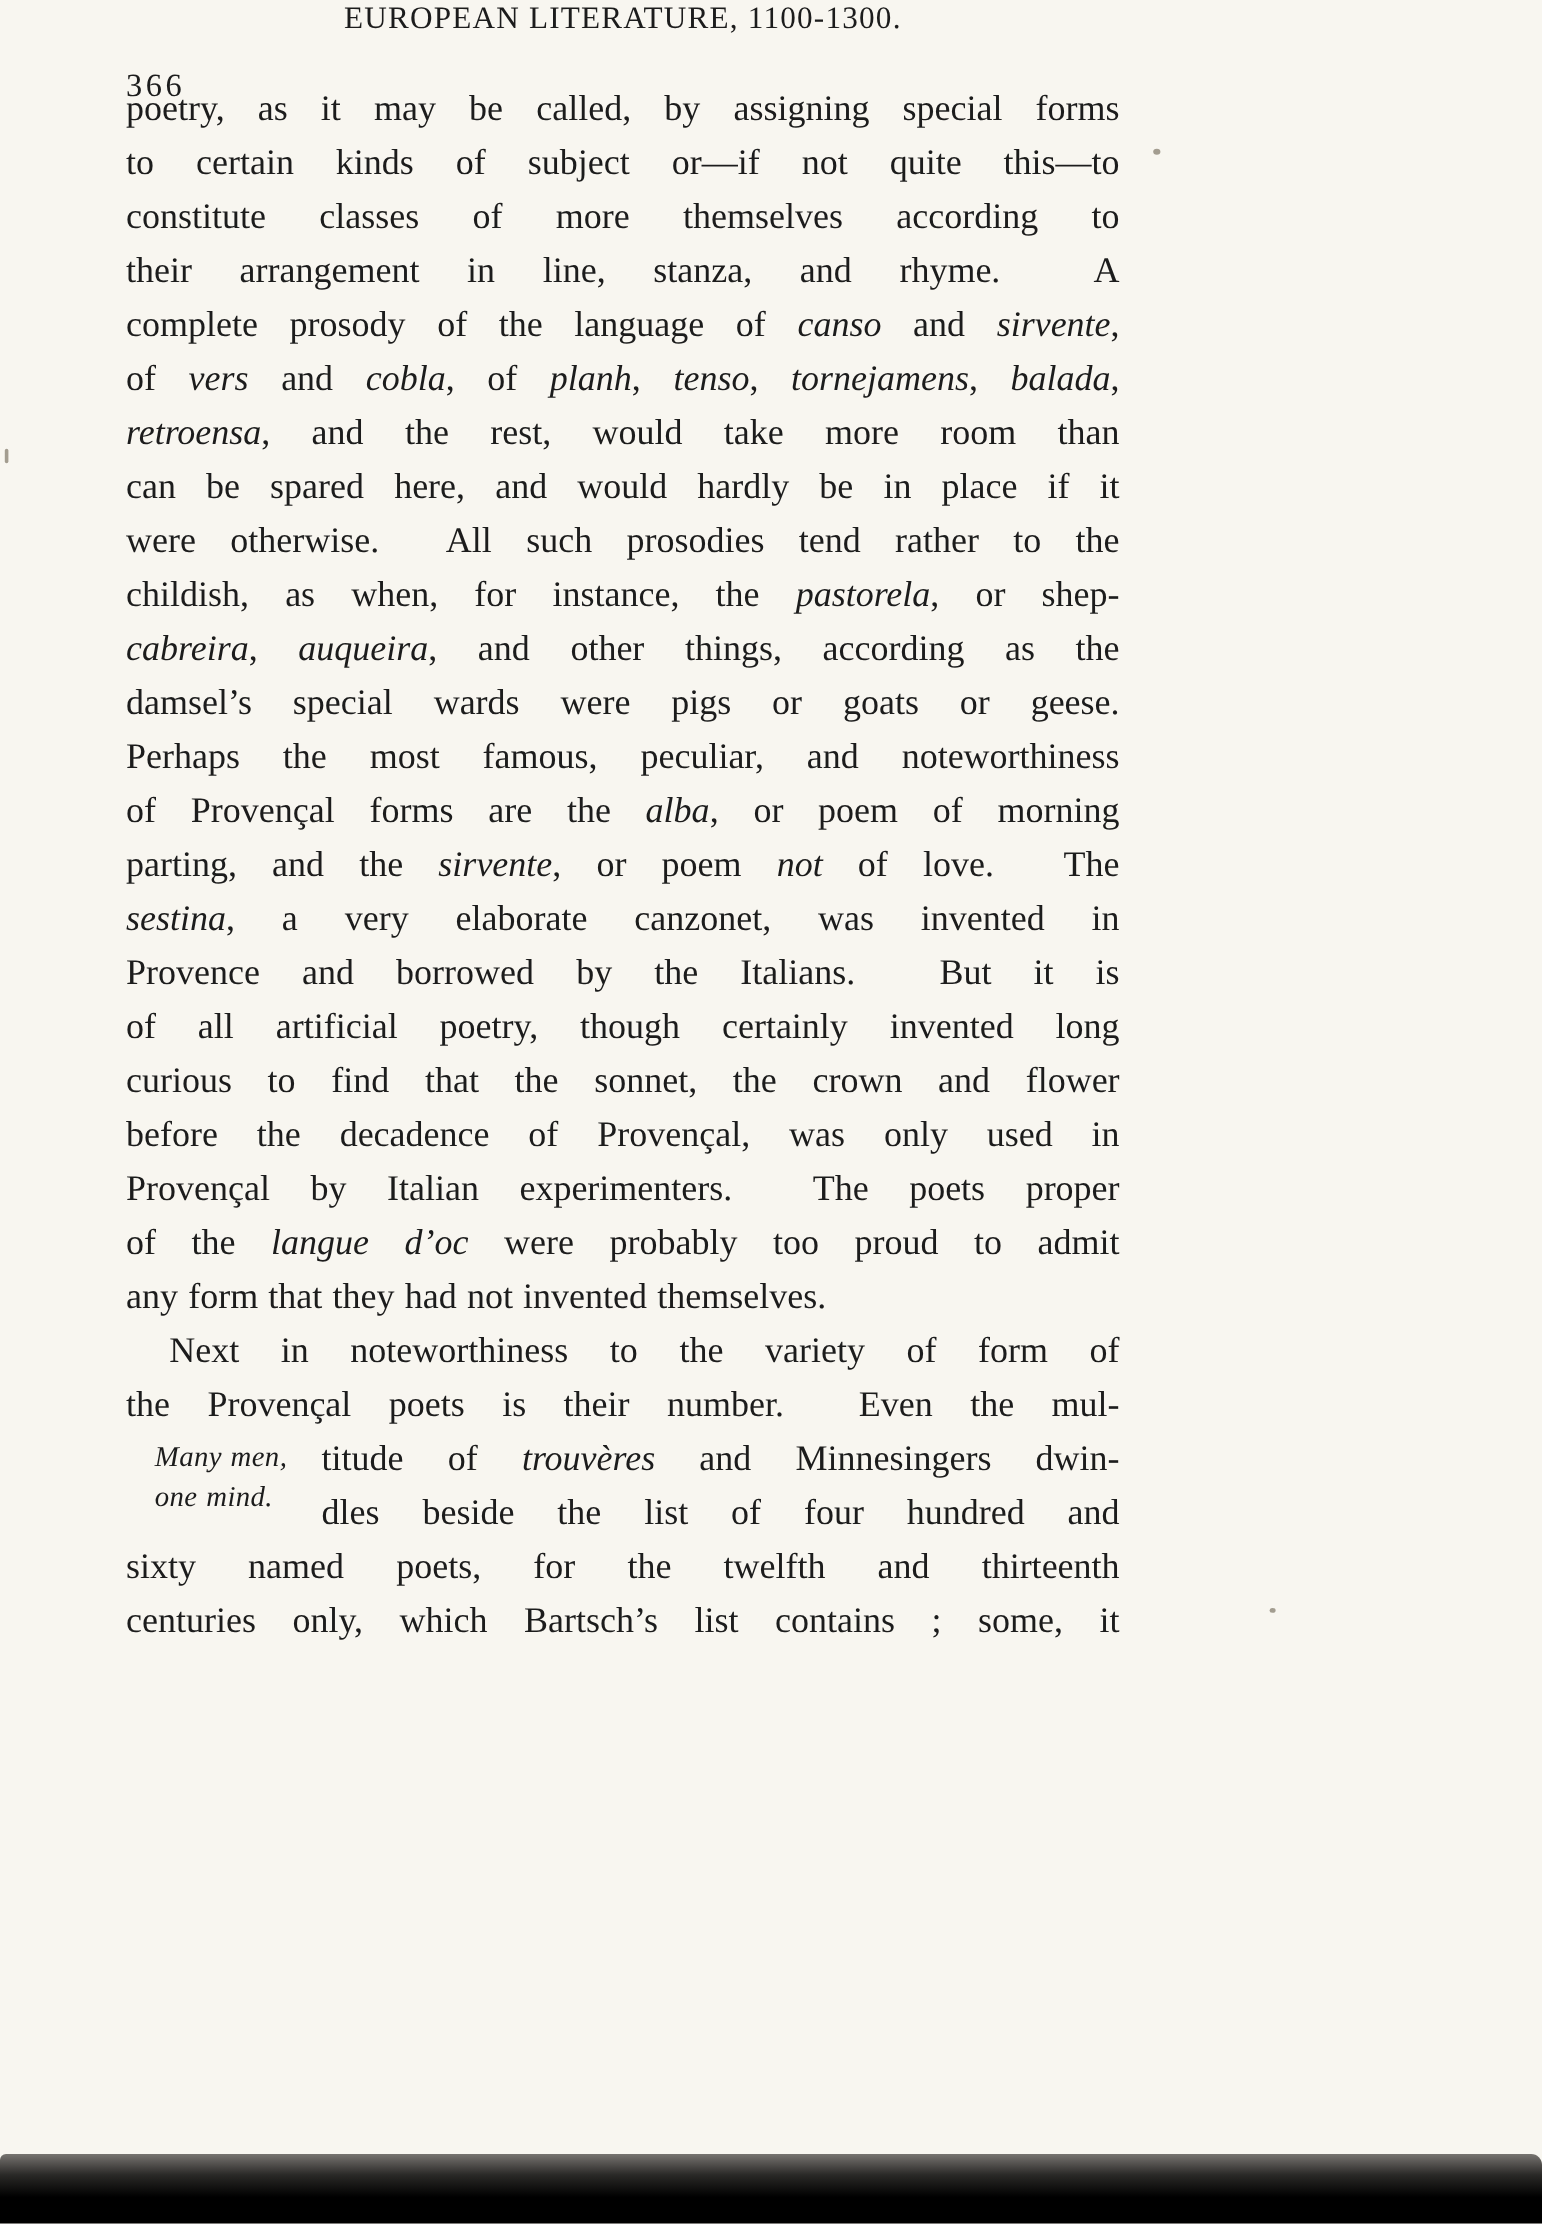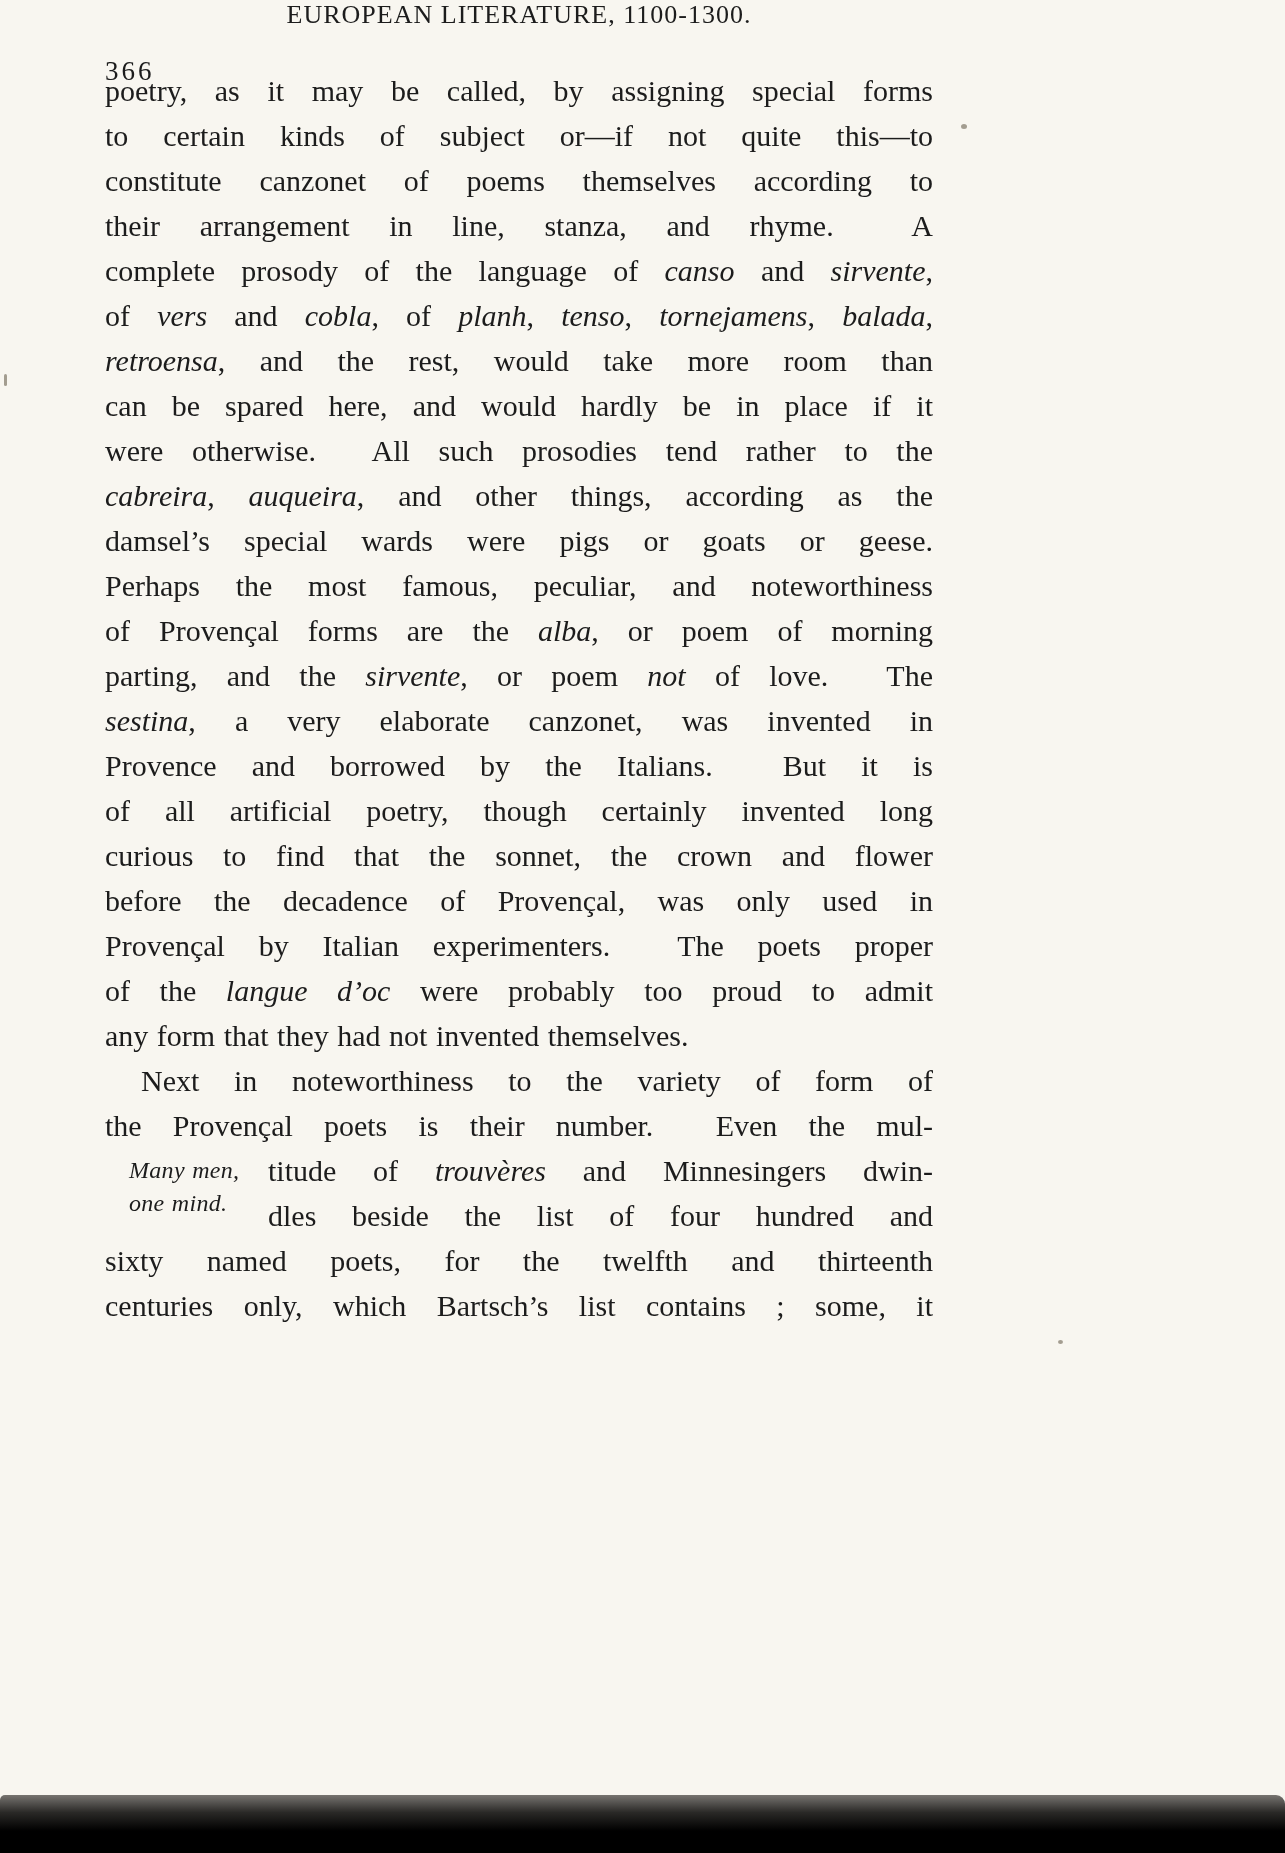--- a/index.html
+++ b/index.html
@@ -64,27 +64,28 @@
 
 <div class="page">
   <div class="text-block">
     <div class="header">
       <span class="pagenum">366</span>
       <span class="running">EUROPEAN LITERATURE, 1100-1300.</span>
     </div>
     <div class="body-lines">
         <div class="line">poetry, as it may be called, by assigning special forms</div>
         <div class="line">to certain kinds of subject or—if not quite this—to</div>
-        <div class="line">constitute canzonet of poems themselves according to</div>
+        <div class="line">constitute classes of more themselves according to</div>
         <div class="line">their arrangement in line, stanza, and rhyme.&nbsp; A</div>
         <div class="line">complete prosody of the language of <i>canso</i> and <i>sirvente</i>,</div>
         <div class="line">of <i>vers</i> and <i>cobla</i>, of <i>planh</i>, <i>tenso</i>, <i>tornejamens</i>, <i>balada</i>,</div>
         <div class="line"><i>retroensa</i>, and the rest, would take more room than</div>
         <div class="line">can be spared here, and would hardly be in place if it</div>
         <div class="line">were otherwise.&nbsp; All such prosodies tend rather to the</div>
+        <div class="line">childish, as when, for instance, the <i>pastorela</i>, or shep-</div>
         <div class="line"><i>cabreira</i>, <i>auqueira</i>, and other things, according as the</div>
         <div class="line">damsel’s special wards were pigs or goats or geese.</div>
         <div class="line">Perhaps the most famous, peculiar, and noteworthiness</div>
         <div class="line">of Provençal forms are the <i>alba</i>, or poem of morning</div>
         <div class="line">parting, and the <i>sirvente</i>, or poem <i>not</i> of love.&nbsp; The</div>
         <div class="line"><i>sestina</i>, a very elaborate canzonet, was invented in</div>
         <div class="line">Provence and borrowed by the Italians.&nbsp; But it is</div>
         <div class="line">of all artificial poetry, though certainly invented long</div>
         <div class="line">curious to find that the sonnet, the crown and flower</div>
         <div class="line">before the decadence of Provençal, was only used in</div>

